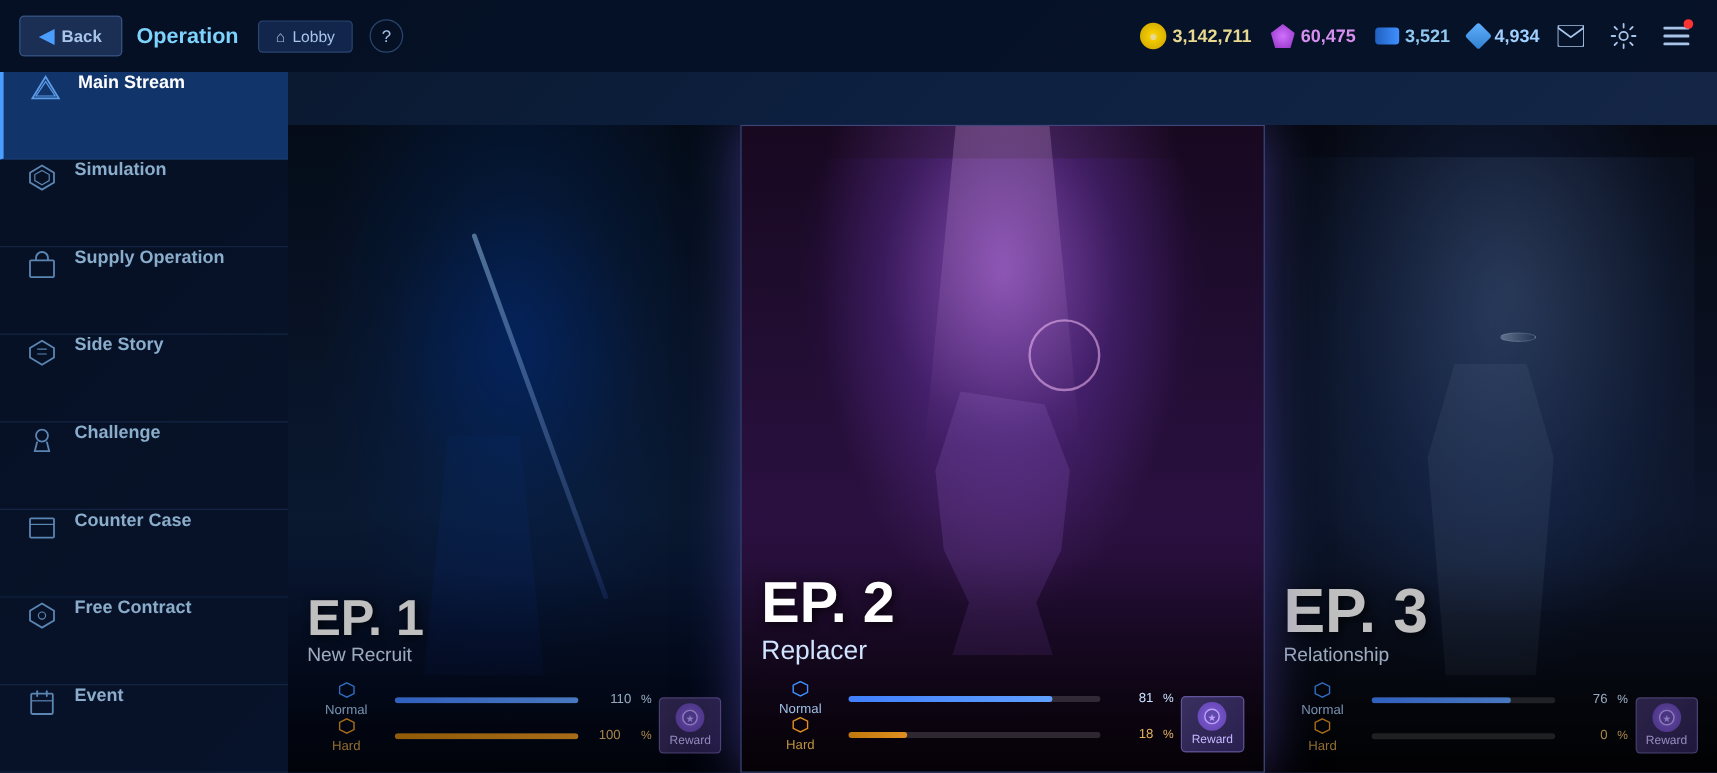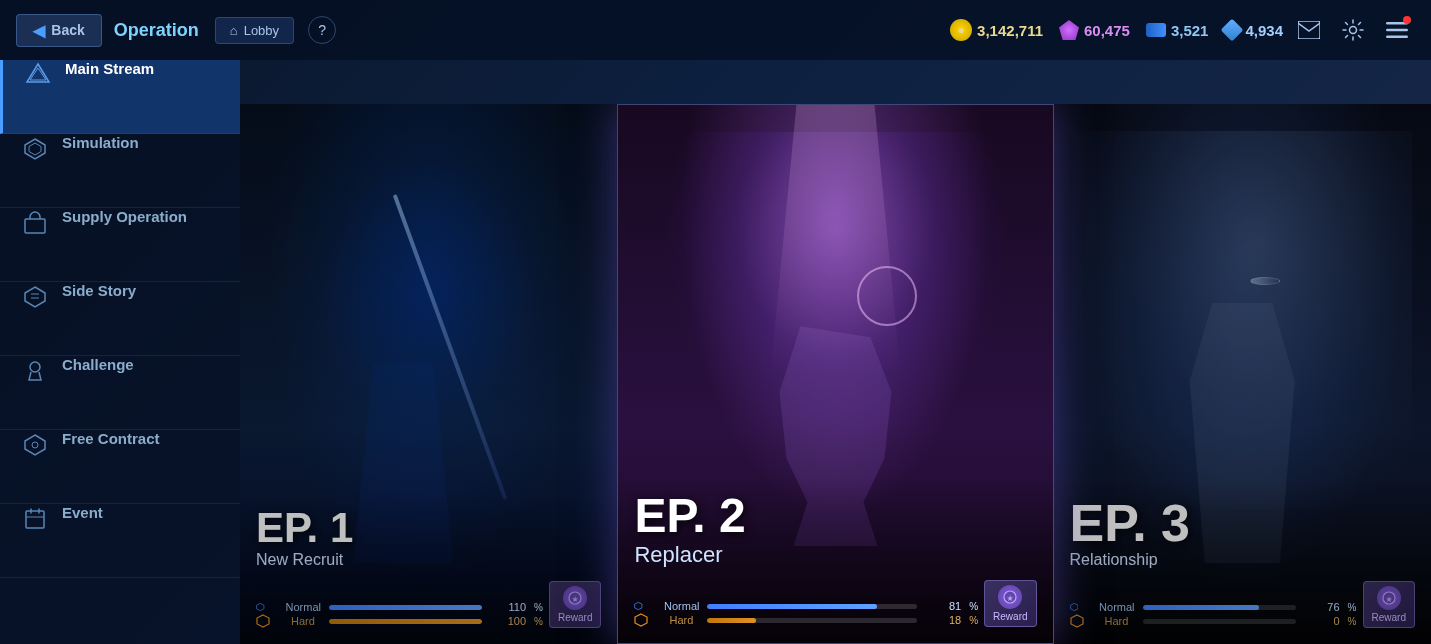--- a/index.html
+++ b/index.html
@@ -249,24 +249,25 @@
 
     .progress-row {
       display: flex;
       align-items: center;
       gap: 8px;
     }
 
     .progress-label {
       display: flex;
       align-items: center;
-      gap: 21px;
+      gap: 4px;
       width: 65px;
       font-size: 12px;
       color: #a8c4e8;
+      flex-direction: column;
     }
 
     .progress-label-text {
       font-size: 12px;
     }
 
     .progress-bar-container {
       flex: 1;
       height: 5px;
       background: rgba(255,255,255,0.15);
@@ -461,20 +462,29 @@
   <div class="sidebar-item">
     <div class="sidebar-icon">
       <svg width="24" height="24" viewBox="0 0 24 24" fill="none">
         <circle cx="12" cy="8" r="5" stroke="#6a9acc" stroke-width="1.5" fill="none"></circle>
         <path d="M8 13l-2 8h12l-2-8" stroke="#6a9acc" stroke-width="1.5" fill="none"></path>
       </svg>
     </div>
     <span>Challenge</span>
   </div>
 
+  <div class="sidebar-item">
+    <div class="sidebar-icon">
+      <svg width="24" height="24" viewBox="0 0 24 24" fill="none">
+        <rect x="2" y="4" width="20" height="16" rx="1" stroke="#6a9acc" stroke-width="1.5" fill="none"></rect>
+        <line x1="2" y1="9" x2="22" y2="9" stroke="#6a9acc" stroke-width="1"></line>
+      </svg>
+    </div>
+    <span>Counter Case</span>
+  </div>
 
   <div class="sidebar-item">
     <div class="sidebar-icon">
       <svg width="24" height="24" viewBox="0 0 24 24" fill="none">
         <polygon points="12,2 22,8 22,16 12,22 2,16 2,8" stroke="#6a9acc" stroke-width="1.5" fill="none"></polygon>
         <circle cx="12" cy="12" r="3" stroke="#6a9acc" stroke-width="1" fill="none"></circle>
       </svg>
     </div>
     <span>Free Contract</span>
   </div>
@@ -525,21 +535,21 @@
           <div class="progress-row">
             <div class="progress-label">
               <svg width="14" height="14" viewBox="0 0 14 14" fill="none">
                 <polygon points="7,1 13,4 13,10 7,13 1,10 1,4" stroke="#e09020" stroke-width="1.2" fill="none"></polygon>
               </svg>
               <span class="progress-label-text" style="color:#c09040;font-size:11px;">Hard</span>
             </div>
             <div class="progress-bar-container">
               <div class="progress-bar-fill hard" style="width:100%;"></div>
             </div>
-            <span class="progress-pct" style="color:#e0b060;font-size:11px;">100</span>
+            <span class="progress-pct" style="color:#e0b060;font-size:11px;text-align:center;">100</span>
             <span style="font-size:10px;color:#e0b060;">%</span>
           </div>
         </div>
         <button class="reward-button">
           <div class="reward-medal">
             <svg width="16" height="16" viewBox="0 0 16 16" fill="none">
               <circle cx="8" cy="8" r="6" stroke="#c0a0ff" stroke-width="1.2" fill="rgba(80,60,150,0.6)"></circle>
               <text x="8" y="12" text-anchor="middle" font-size="8" fill="#c0a0ff">★</text>
             </svg>
           </div>

